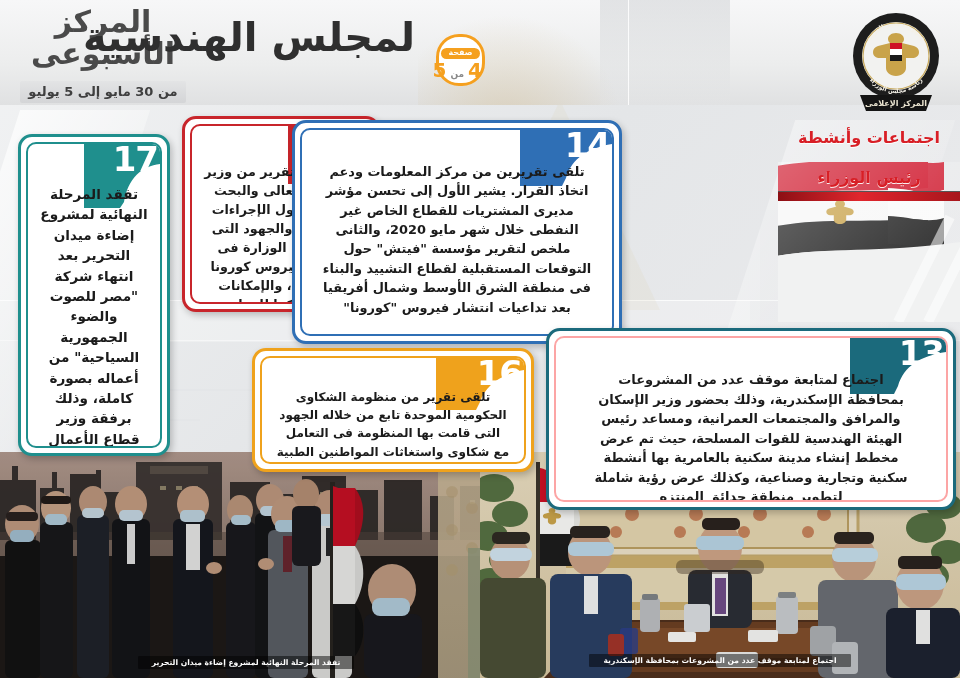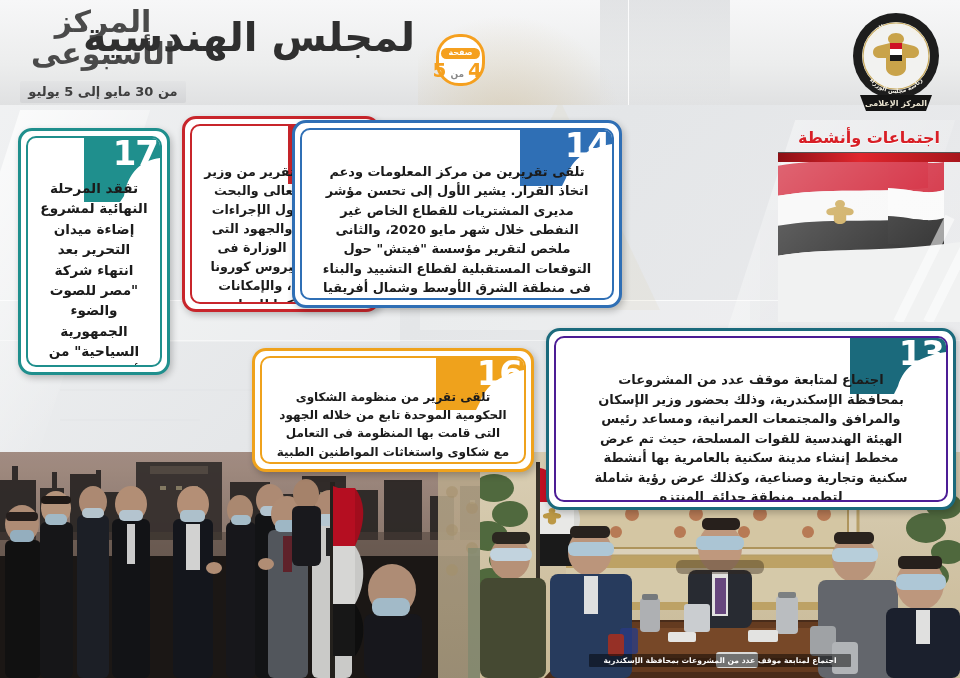--- a/index.html
+++ b/index.html
@@ -237,42 +237,42 @@
     font-size: 13.1px;
     line-height: 1.52;
     color: #1b1b1b;
     text-align: center;
     direction: rtl;
     font-weight: bold;
     letter-spacing: -0.15px;
   }
 
   
-  #card-17 { right: 790px; top: 128px; width: 152px; height: 247px; border: 3px solid #1f8f8d; }
+  #card-17 { right: 790px; top: 134px; width: 152px; height: 322px; border: 3px solid #1f8f8d; }
   #card-17 .card-inner { border: 2px solid #1f8f8d; }
   #card-17 .card-text { padding: 40px 12px 12px; font-size: 13.6px; line-height: 1.5; }
 
   
   #card-15 { right: 580px; top: 116px; width: 198px; height: 196px; border: 3px solid #c8252b; }
   #card-15 .card-inner { border: 2px solid #c8252b; }
   #card-15 .card-text { padding: 36px 12px 10px; font-size: 12.7px; line-height: 1.5; }
 
   
-  #card-14 { right: 338px; top: 120px; width: 330px; height: 188px; border: 3px solid #2f6fb5; }
+  #card-14 { right: 338px; top: 120px; width: 330px; height: 224px; border: 3px solid #2f6fb5; }
   #card-14 .card-inner { border: 2px solid #2f6fb5; }
   #card-14 .card-text { padding: 32px 16px 10px; font-size: 12.9px; line-height: 1.5; }
 
   
   #card-16 { right: 426px; top: 348px; width: 282px; height: 124px; border: 3px solid #efa21c; }
   #card-16 .card-inner { border: 2px solid #efa21c; }
   #card-16 .card-text { padding: 30px 14px 8px; font-size: 12px; line-height: 1.52; }
 
   
   #card-13 { right: 4px; top: 328px; width: 410px; height: 182px; border: 3px solid #1b6a7c; }
-  #card-13 .card-inner { border: 2px solid #4c1d95; }
+  #card-13 .card-inner { border: 2px solid #fca5a5; }
   #card-13 .card-text { padding: 32px 33px 10px; font-size: 13px; line-height: 1.5; }
 
   
   #photos {
     position: absolute;
     left: 0; top: 452px;
     width: 960px; height: 226px;
     z-index: 3;
     overflow: hidden;
   }
@@ -373,20 +373,21 @@
     <div id="page-badge">
       <span class="badge-label">صفحة</span>
       <div class="badge-nums">
         <span>4</span><span class="of">من</span><span>5</span>
       </div>
     </div>
   </div>
 
   <div id="section-banner">
     <div class="banner-text">اجتماعات وأنشطة</div>
+    <div class="banner-text">رئيس الوزراء</div>
     <div class="banner-bar"></div>
   </div>
 
   <div id="flag">
     <svg width="182" height="160" viewBox="0 0 182 160">
       <defs>
         <linearGradient id="shine" x1="0" y1="0" x2="1" y2="1">
           <stop offset="0%" stop-color="#ffffff" stop-opacity=".35"></stop>
           <stop offset="100%" stop-color="#ffffff" stop-opacity="0"></stop>
         </linearGradient>
@@ -583,20 +584,23 @@
           <circle cx="452" cy="40" r="6"></circle>
             <circle cx="472" cy="56" r="6"></circle>
           <circle cx="452" cy="78" r="6"></circle>
             <circle cx="472" cy="96" r="6"></circle>
           <circle cx="452" cy="118" r="6"></circle>
         </g>
         <rect x="468" y="96" width="24" height="130" fill="#8e9b7e" opacity=".7"></rect>
 
         <rect width="492" height="226" fill="#000" opacity=".12"></rect>
       </svg>
+      <div class="caption">
+        <span>تفقد المرحلة النهائية لمشروع إضاءة ميدان التحرير</span>
+      </div>
     </div>
 
     <div class="photo" id="photo-right">
       <svg width="480" height="226" viewBox="0 0 480 226" preserveAspectRatio="xMidYMid slice">
         <defs>
           <linearGradient id="wallG" x1="0" y1="0" x2="0" y2="1">
             <stop offset="0%" stop-color="#e8dcc0"></stop>
             <stop offset="100%" stop-color="#d4c49f"></stop>
           </linearGradient>
         </defs>

